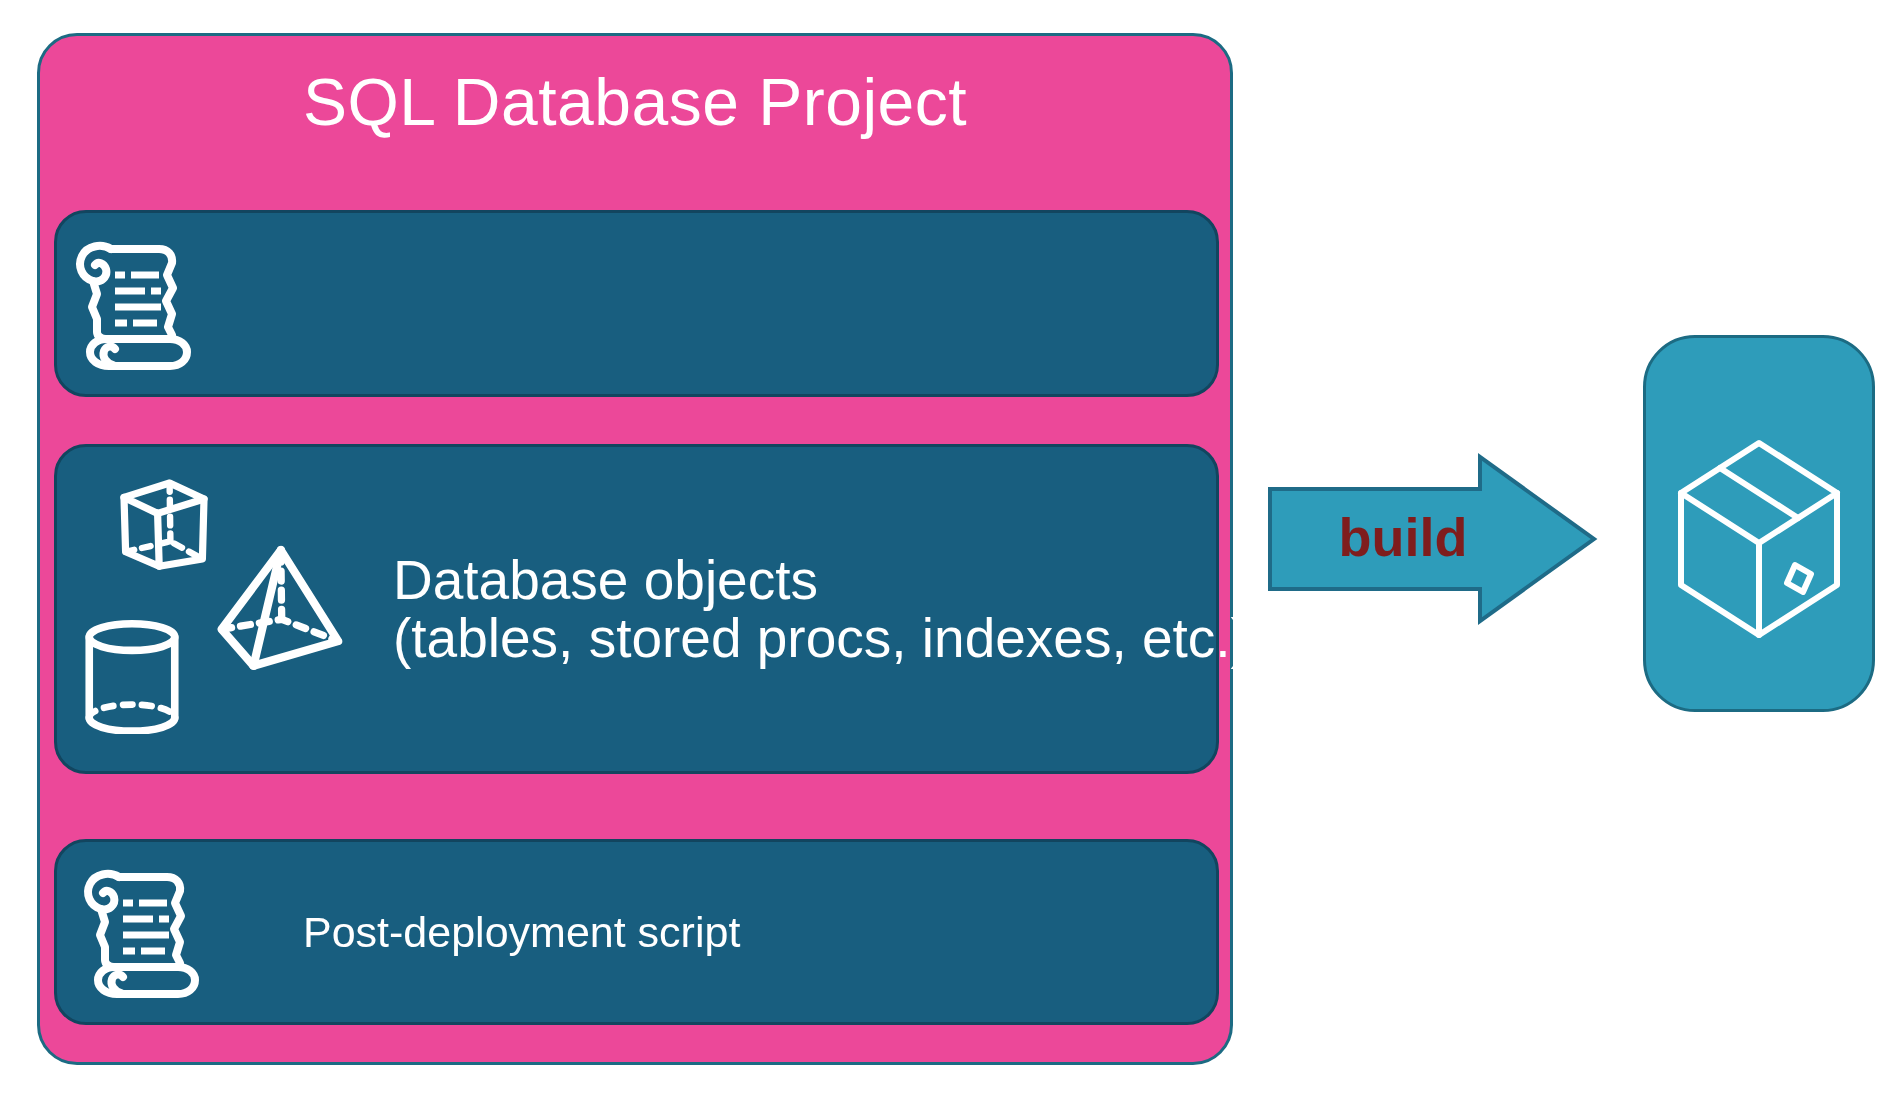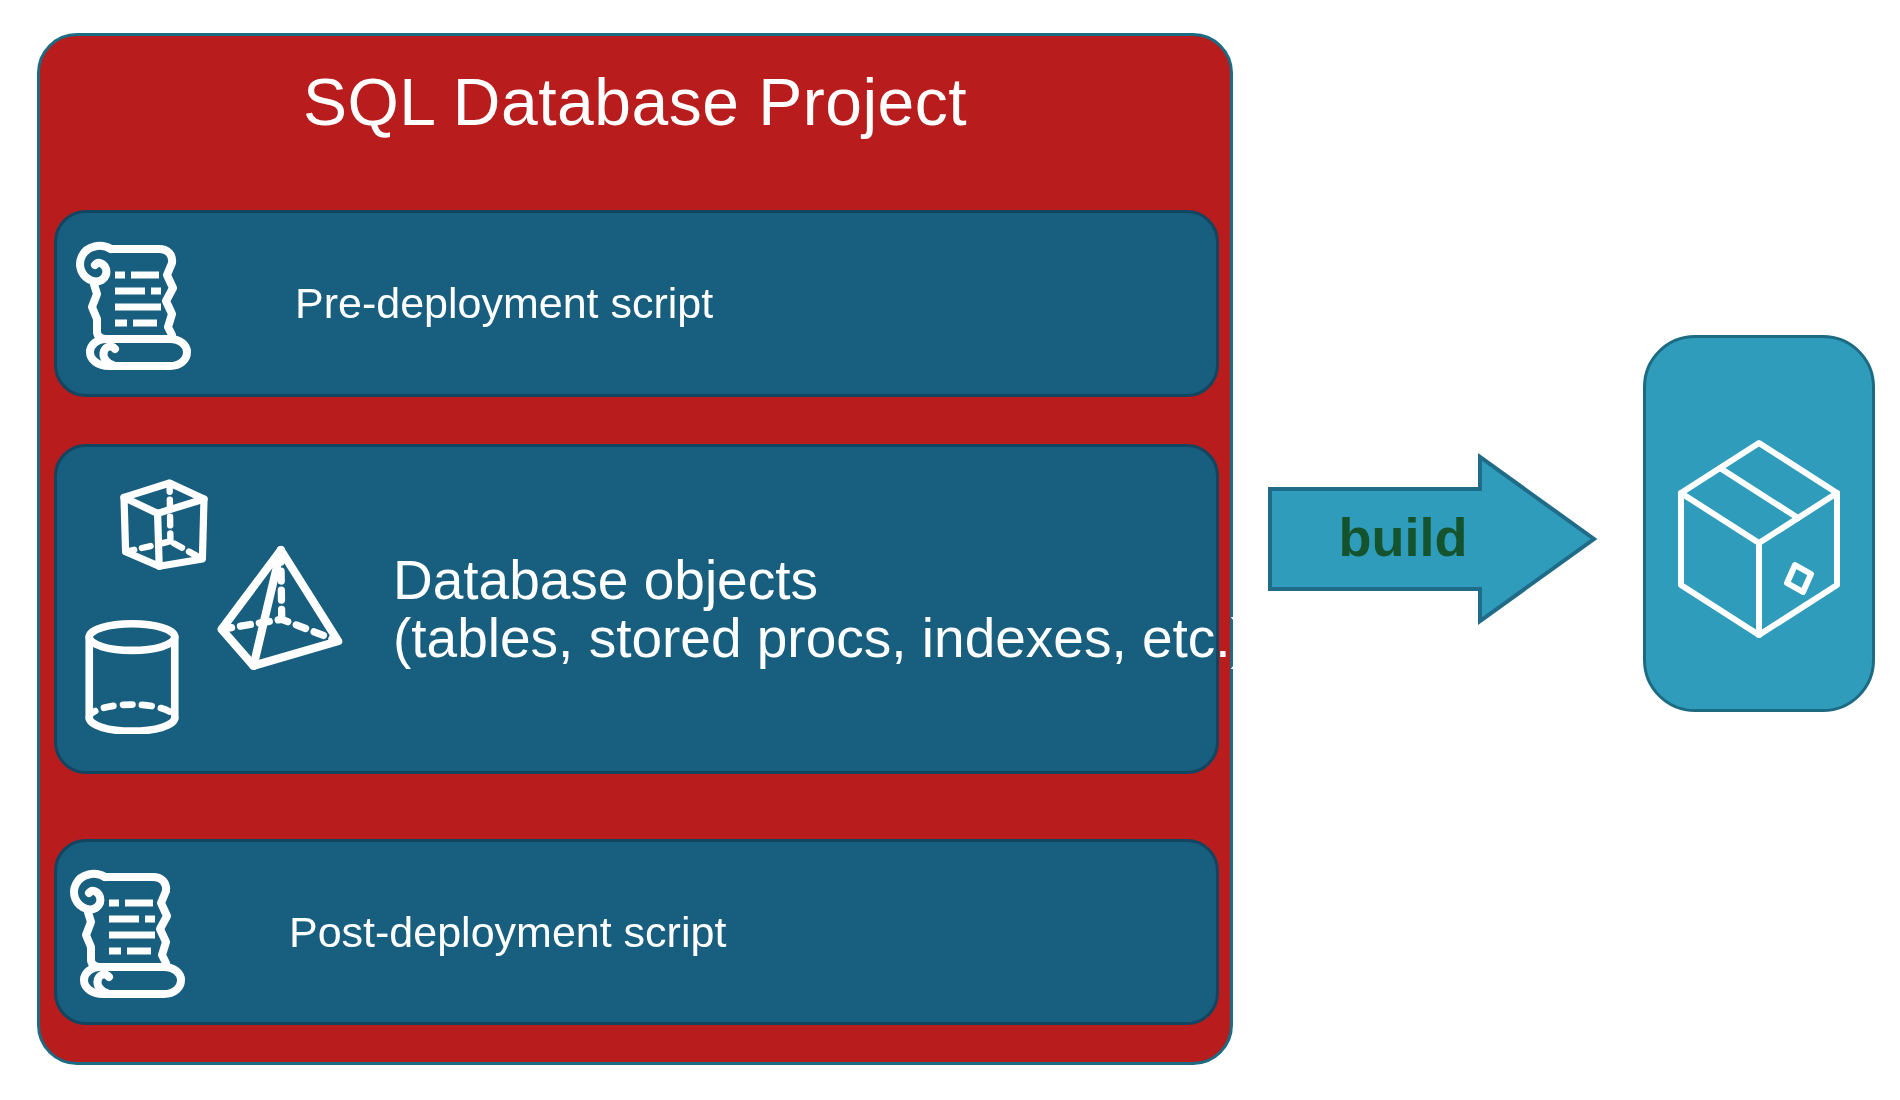--- a/index.html
+++ b/index.html
@@ -11,21 +11,21 @@
     position:relative;
     width:1900px; height:1100px;
     background:#ffffff;
     overflow:hidden;
   }
   
   .project-box {
     position:absolute;
     left:37px; top:33px;
     width:1196px; height:1032px;
-    background:#b91c1c;
+    background:#ec4899;
     border:3px solid #1C6B83;
     border-radius:40px;
     box-sizing:border-box;
   }
   .project-title {
     position:absolute;
     left:0; top:28px; width:100%;
     text-align:center;
     color:#ffffff;
     font-size:66px;
@@ -40,21 +40,21 @@
     background:#185E7F;
     border:3px solid #12455F;
     border-radius:32px;
     box-sizing:border-box;
     display:flex;
     align-items:center;
     color:#ffffff;
   }
   .panel-pre     { top:174px; height:187px; padding-left:16px; }
   .panel-objects { top:408px; height:330px; display:block; position:absolute; }
-  .panel-post    { top:803px; height:186px; padding-left:10px; }
+  .panel-post    { top:803px; height:186px; padding-left:24px; }
   .panel-label {
     font-size:43px;
     margin-left:102px;
     white-space:nowrap;
   }
   .objects-label {
     position:absolute;
     left:336px; top:50%;
     transform:translateY(-50%);
     font-size:55px;
@@ -71,21 +71,21 @@
     position:absolute;
     left:1268px; top:453px;
     width:330px; height:172px;
   }
   .build-arrow-label {
     position:absolute;
     left:0; top:50%;
     width:270px;
     transform:translateY(-54%);
     text-align:center;
-    color:#14532d;
+    color:#7f1d1d;
     font-size:54px;
     font-weight:700;
   }
   
   .dacpac-box {
     position:absolute;
     left:1643px; top:335px;
     width:232px; height:377px;
     background:#2E9CBA;
     border:3px solid #1C6B83;
@@ -125,21 +125,20 @@
           <path d="M33 100 L97 100 C107 100 114 106 114 113 C114 121 107 127 97 127 L36 127 C25 127 17 121 17 113 C17 106 24 100 33 100 Z"></path>
           <path d="M40 126 C33 124 29 118 31 112 C33 107 39 106 42 110"></path>
           <g stroke-width="7" stroke-linecap="butt">
             <path d="M42 36 h10 M58 36 h28"></path>
             <path d="M42 52 h30 M78 52 h10"></path>
             <path d="M42 68 h46"></path>
             <path d="M42 84 h12 M60 84 h24"></path>
           </g>
         </svg>
       </div>
-      <div class="panel-label">Pre-deployment script</div>
     </div>
 
     <div class="panel panel-objects">
       <div class="shape shape-cube">
         <svg viewBox="0 0 145 145" fill="none" stroke="#ffffff" stroke-width="9" stroke-linejoin="round" stroke-linecap="round">
           <path d="M20 33 L77 15 L120 35 L62 53 Z"></path>
           <path d="M20 33 L22 101 L64 119 L62 53"></path>
           <path d="M120 35 L118 110 L64 119"></path>
           <g stroke-dasharray="11 10" stroke-width="8">
             <path d="M77 15 L78 88"></path>

